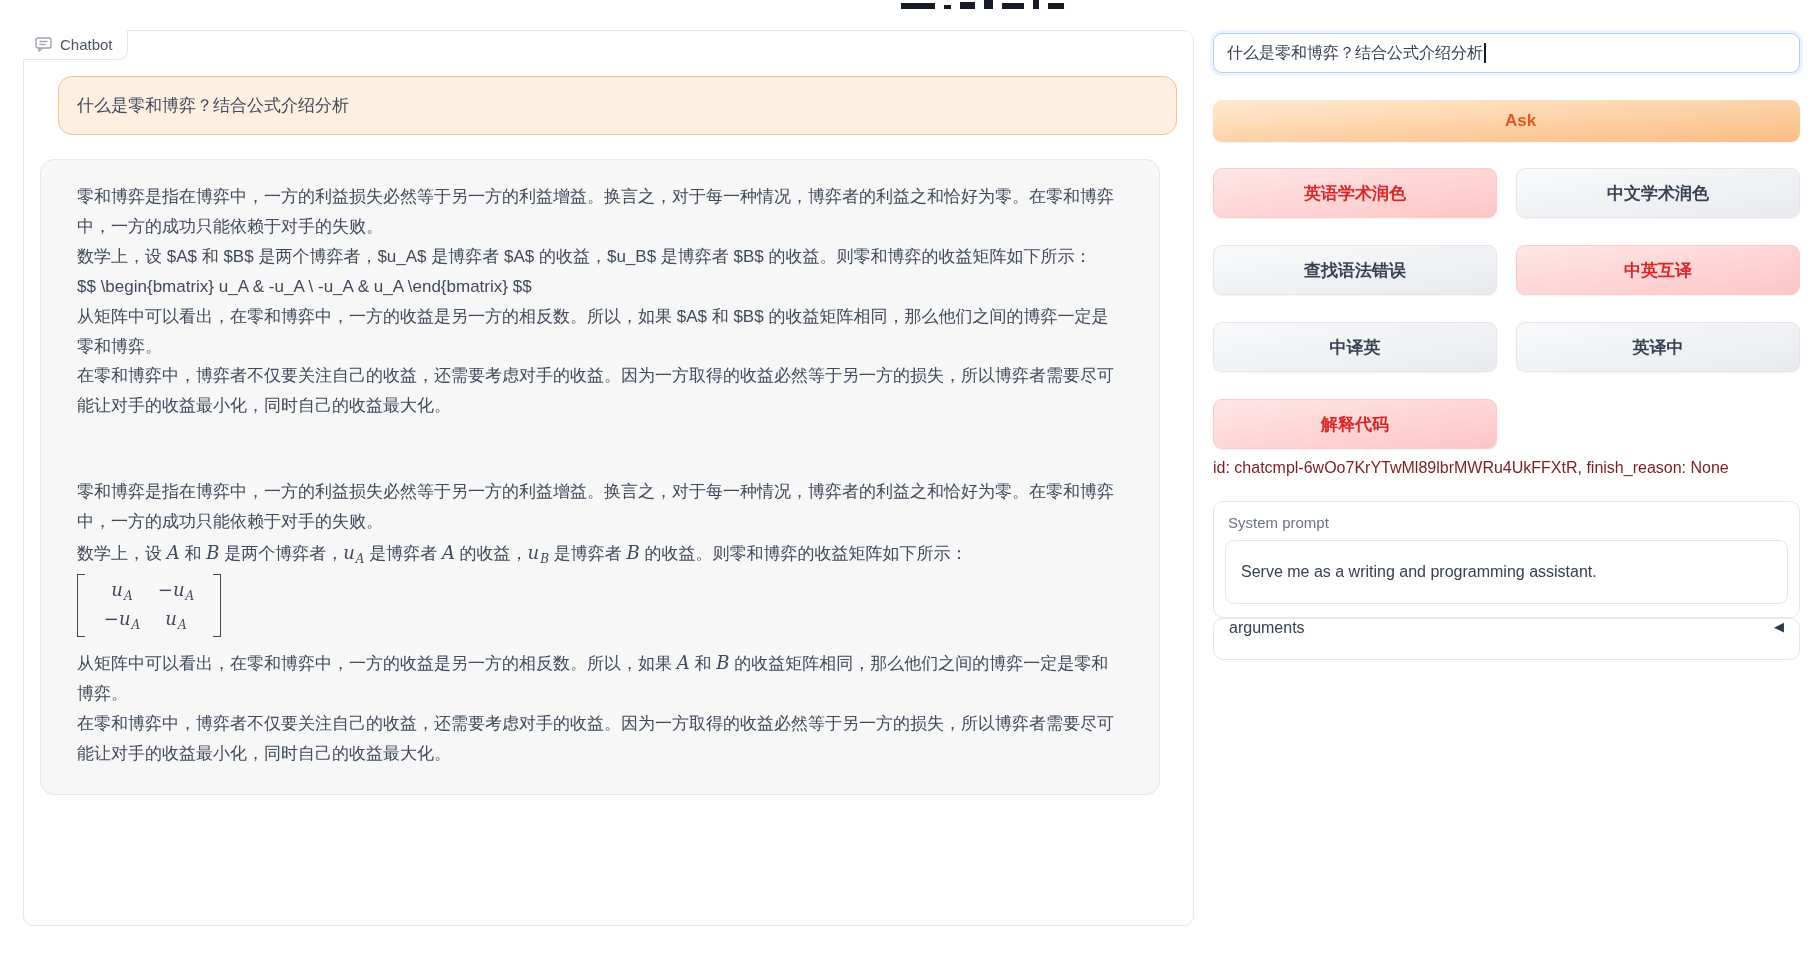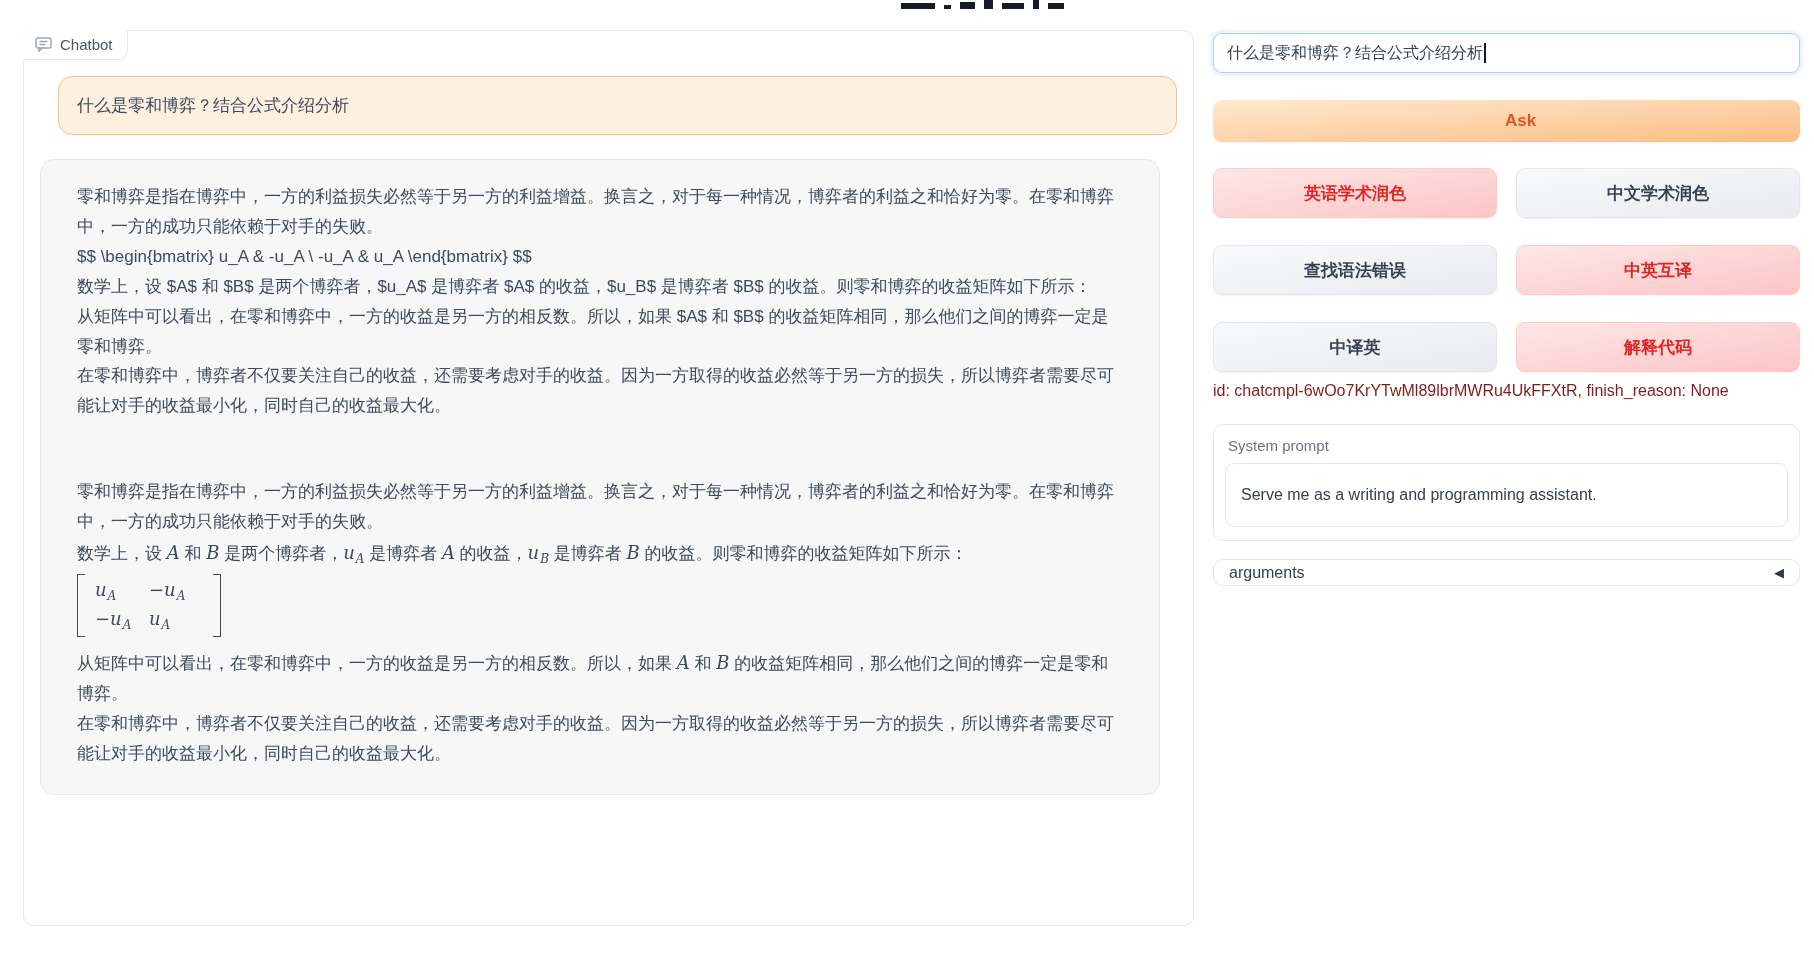--- a/index.html
+++ b/index.html
@@ -30,43 +30,43 @@
   .mvar  { font-family:"DejaVu Serif","Liberation Serif",serif; font-style:italic; font-size:18px; }
   .msub  { font-family:"DejaVu Serif","Liberation Serif",serif; font-style:italic; font-size:12px;
            vertical-align:-4px; margin-left:1px; }
   .mat   { display:inline-flex; align-items:stretch; margin:4px 0 4px 0;
            font-family:"DejaVu Serif","Liberation Serif",serif; font-style:italic; font-size:18px; }
   .brk   { width:8px; }
   .brk.l { border-left:1.8px solid #3f4a5a; border-top:1.8px solid #3f4a5a; border-bottom:1.8px solid #3f4a5a; }
   .brk.r { border-right:1.8px solid #3f4a5a; border-top:1.8px solid #3f4a5a; border-bottom:1.8px solid #3f4a5a; }
   .mbody { padding:3px 10px; line-height:1.45; }
   .mrow  { display:flex; justify-content:center; }
-  .mcell { width:54px; }
+  .mcell { width:54px; text-align:center; }
 
   
   .right-col { left:1213px; top:0; width:587px; }
   .prompt-box { margin-top:33px; height:40px; border:1px solid #b7cbf1; border-radius:9px;
     display:flex; align-items:center; padding:0 13px; font-size:16px; color:#374151; background:#fff;
     box-shadow:0 0 0 3px rgba(147,197,253,0.18); }
   .caret { display:inline-block; width:1.5px; height:20px; background:#111827; margin-left:1px; }
   .ask-btn { margin-top:27px; width:100%; height:42px; border:none; border-radius:9px; cursor:pointer;
     background:linear-gradient(to bottom right,#ffe9d0,#fbbd83); color:#e2571f; font-size:17px; font-weight:700;
     font-family:inherit; box-shadow:0 1px 2px rgba(0,0,0,.06);padding-left:28px; }
   .btn-grid { margin-top:26px; display:grid; grid-template-columns:1fr 1fr; column-gap:19px; row-gap:27px; }
   .qbtn { height:50px; border-radius:9px; font-size:17px; font-weight:700; font-family:inherit; cursor:pointer;
     display:flex; align-items:center; justify-content:center; box-shadow:0 1px 2px rgba(0,0,0,.05); }
   .qbtn.gray { background:linear-gradient(to bottom right,#f9fafb,#e8eaee); color:#374151; border:1px solid #e3e6ea; }
   .qbtn.red  { background:linear-gradient(to bottom right,#fee7e7,#fcc5c5); color:#dc2626; border:1px solid #fecaca; }
   .status-line { margin-top:10px; font-size:16px; color:#7f1d1d; }
   .sys-card { margin-top:24px; border:1px solid #e5e7eb; border-radius:10px; padding:12px 11px 13px; background:#fff; }
   .sys-label { font-size:15px; color:#6b7280; padding-left:3px; }
   .sys-input { margin-top:9px; border:1px solid #e5e7eb; border-radius:9px; height:64px;
     display:flex; align-items:center; padding:0 15px; font-size:16px; color:#374151; background:#fff; }
-  .accordion { margin-top:18px; border:1px solid #e5e7eb; border-radius:10px; height:27px; background:#fff;
-    display:flex; align-items:center; justify-content:space-between; padding:0 15px; font-size:16px;
+  .accordion { border:1px solid #e5e7eb; border-radius:10px; height:42px; background:#fff;
+    display:flex; justify-content:space-between; padding:0 15px; font-size:16px;
     color:#374151; cursor:pointer; }
   .tri { font-size:13px; color:#2f3a47; }
 
   .chat-icon svg { display:block; }
 </style>
 </head>
 <body>
 
 <div class="abs clip-frag">
   <span style="width:34px;height:6px"></span>
@@ -92,22 +92,22 @@
   </div>
 
   <div class="messages">
     <div class="user-bubble">
       <span>什么是零和博弈？结合公式介绍分析</span>
     </div>
 
     <div class="bot-bubble">
 
       <p>零和博弈是指在博弈中，一方的利益损失必然等于另一方的利益增益。换言之，对于每一种情况，博弈者的利益之和恰好为零。在零和博弈中，一方的成功只能依赖于对手的失败。</p>
+      <p>数学上，设 $A$ 和 $B$ 是两个博弈者，$u_A$ 是博弈者 $A$ 的收益，$u_B$ 是博弈者 $B$ 的收益。则零和博弈的收益矩阵如下所示：</p>
       <p>$$ \begin{bmatrix} u_A &amp; -u_A \ -u_A &amp; u_A \end{bmatrix} $$</p>
-      <p>数学上，设 $A$ 和 $B$ 是两个博弈者，$u_A$ 是博弈者 $A$ 的收益，$u_B$ 是博弈者 $B$ 的收益。则零和博弈的收益矩阵如下所示：</p>
       <p>从矩阵中可以看出，在零和博弈中，一方的收益是另一方的相反数。所以，如果 $A$ 和 $B$ 的收益矩阵相同，那么他们之间的博弈一定是零和博弈。</p>
       <p>在零和博弈中，博弈者不仅要关注自己的收益，还需要考虑对手的收益。因为一方取得的收益必然等于另一方的损失，所以博弈者需要尽可能让对手的收益最小化，同时自己的收益最大化。</p>
 
       <div class="msg-gap"></div>
 
       <p>零和博弈是指在博弈中，一方的利益损失必然等于另一方的利益增益。换言之，对于每一种情况，博弈者的利益之和恰好为零。在零和博弈中，一方的成功只能依赖于对手的失败。</p>
       <p>数学上，设 <span class="mvar">A</span> 和 <span class="mvar">B</span> 是两个博弈者，<span class="mvar">u</span><span class="msub">A</span> 是博弈者 <span class="mvar">A</span> 的收益，<span class="mvar">u</span><span class="msub">B</span> 是博弈者 <span class="mvar">B</span> 的收益。则零和博弈的收益矩阵如下所示：</p>
       <div>
         <span class="mat">
           <span class="brk l"></span>
@@ -138,20 +138,21 @@
   </div>
 
   <button class="ask-btn">Ask</button>
 
   <div class="btn-grid">
       <button class="qbtn red">英语学术润色</button>
       <button class="qbtn gray">中文学术润色</button>
       <button class="qbtn gray">查找语法错误</button>
       <button class="qbtn red">中英互译</button>
       <button class="qbtn gray">中译英</button>
+      <button class="qbtn gray">英译中</button>
       <button class="qbtn red">解释代码</button>
     </div>
 
   <div class="status-line">id: chatcmpl-6wOo7KrYTwMl89lbrMWRu4UkFFXtR, finish_reason: None</div>
 
   <div class="sys-card">
     <div class="sys-label">System prompt</div>
     <div class="sys-input" role="textbox">
       <span>Serve me as a writing and programming assistant.</span>
     </div>

